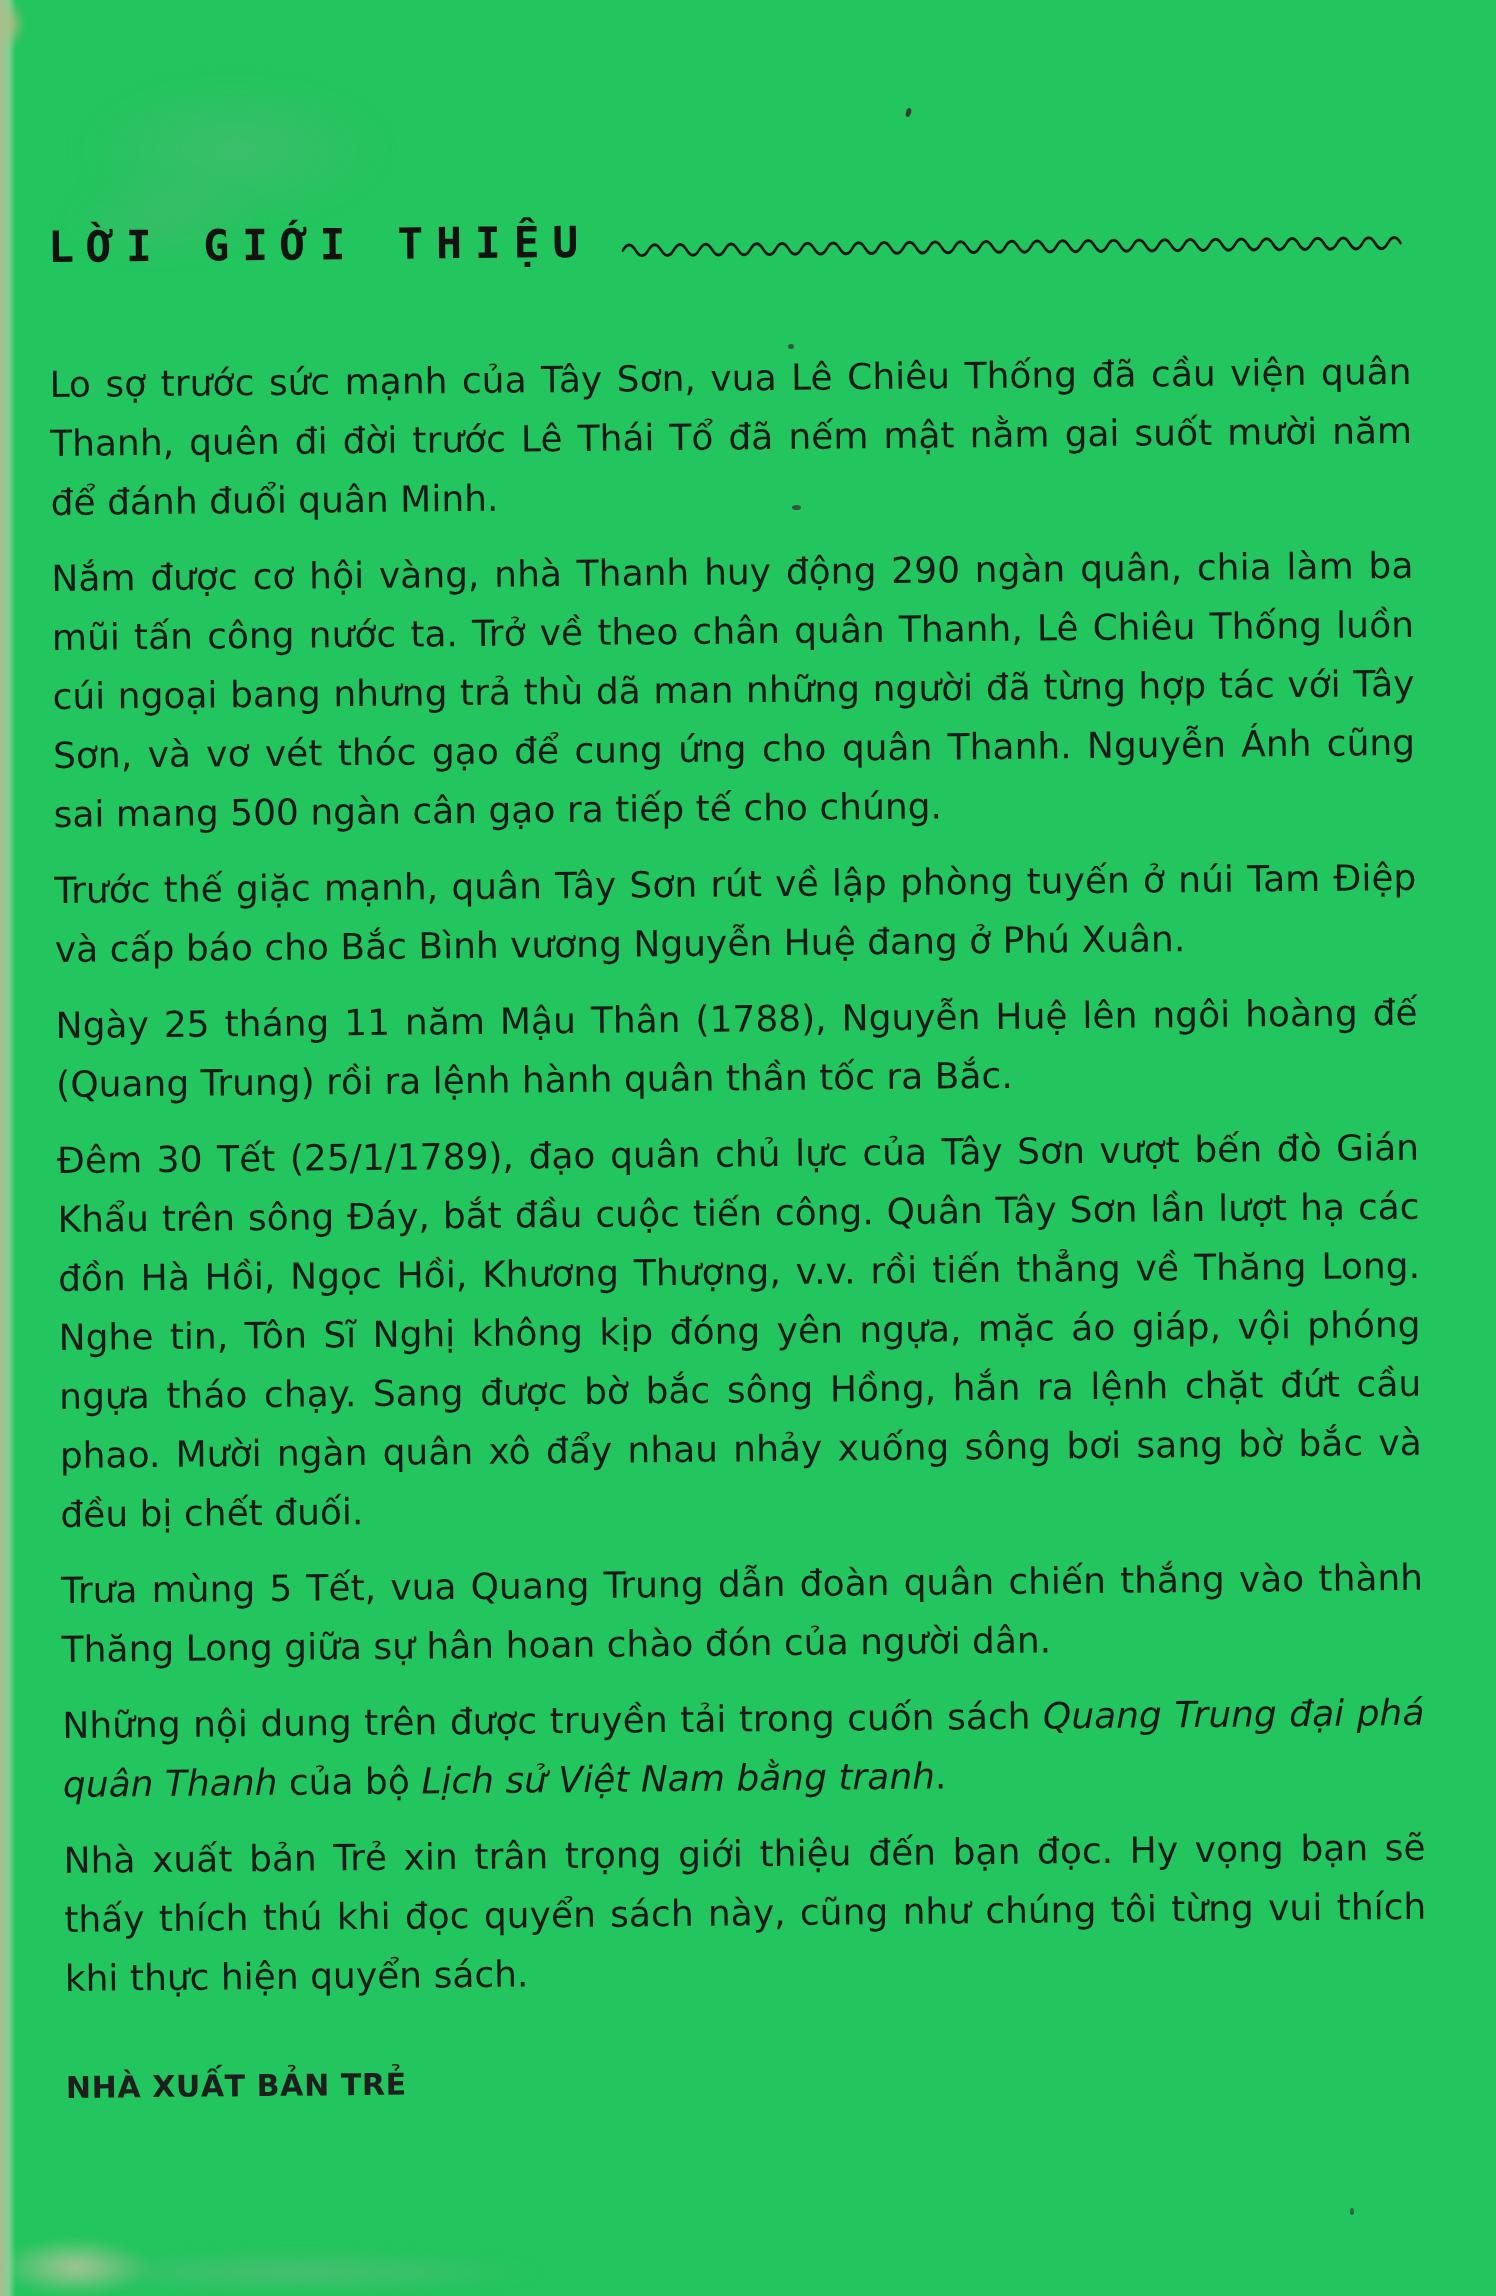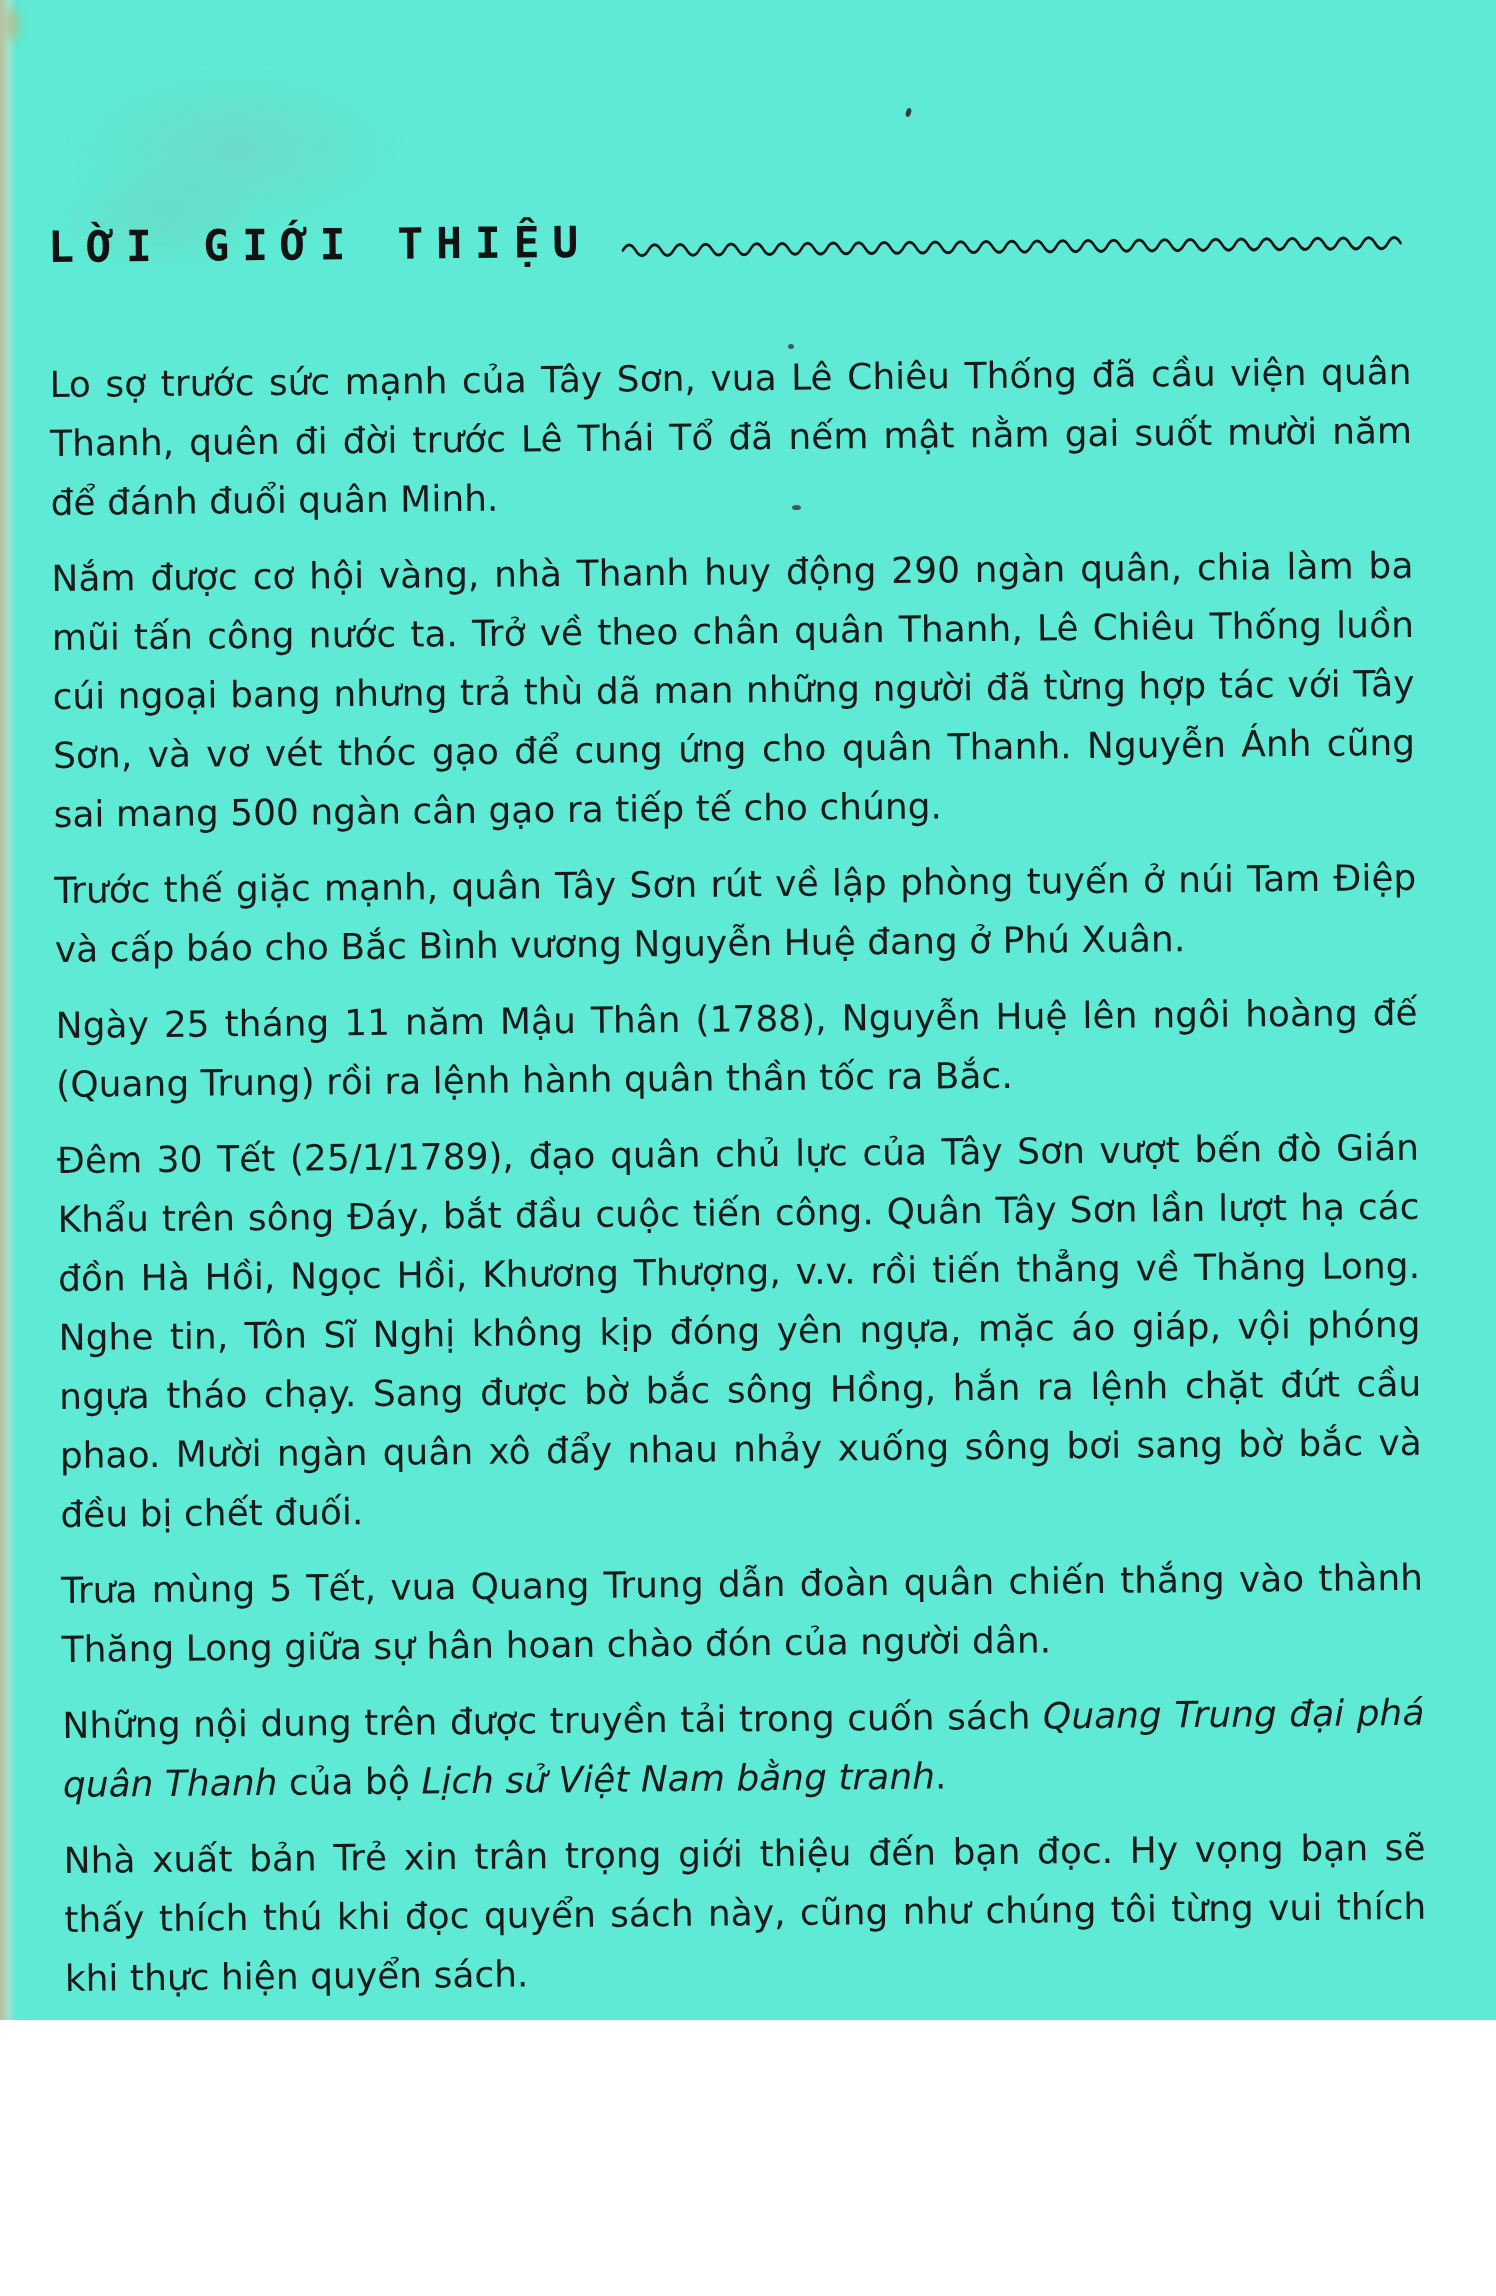--- a/index.html
+++ b/index.html
@@ -3,22 +3,22 @@
 <meta charset="utf-8">
 <style>
   html, body {
     margin: 0;
     padding: 0;
     background: #ffffff;
   }
   .page {
     position: relative;
     width: 1496px;
-    height: 2020px;
-    background: #5eead4;
+    height: 2296px;
+    background: #22c55e;
     overflow: hidden;
     font-family: "DejaVu Sans", sans-serif;
     color: #1a1a1a;
   }
   
   .edge-left {
     position: absolute;
     left: 0; top: 0;
     width: 16px; height: 2296px;
     background: linear-gradient(to right, rgba(196,186,150,0.85), rgba(226,220,198,0.5) 55%, rgba(255,255,255,0));

